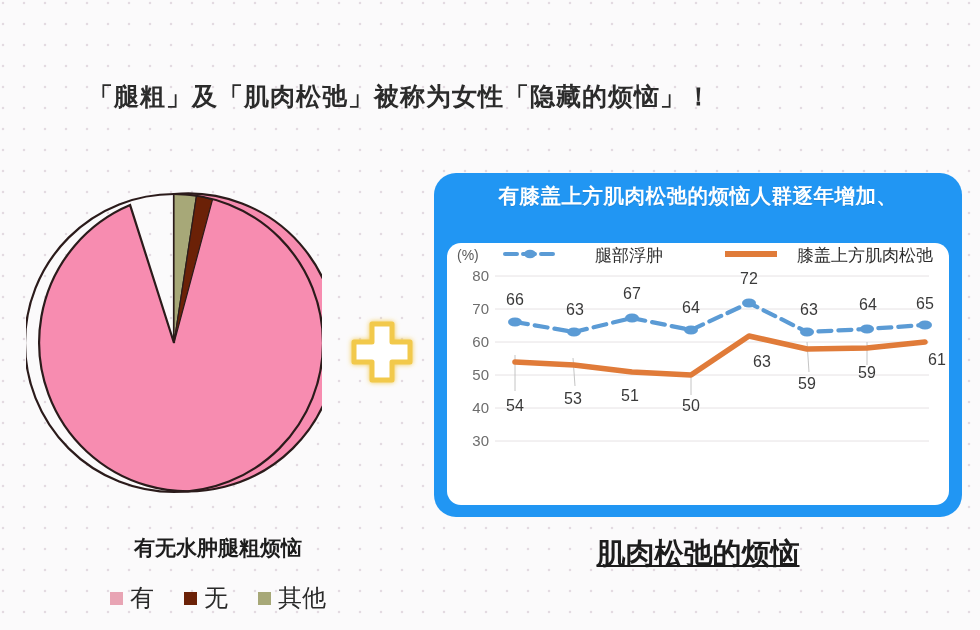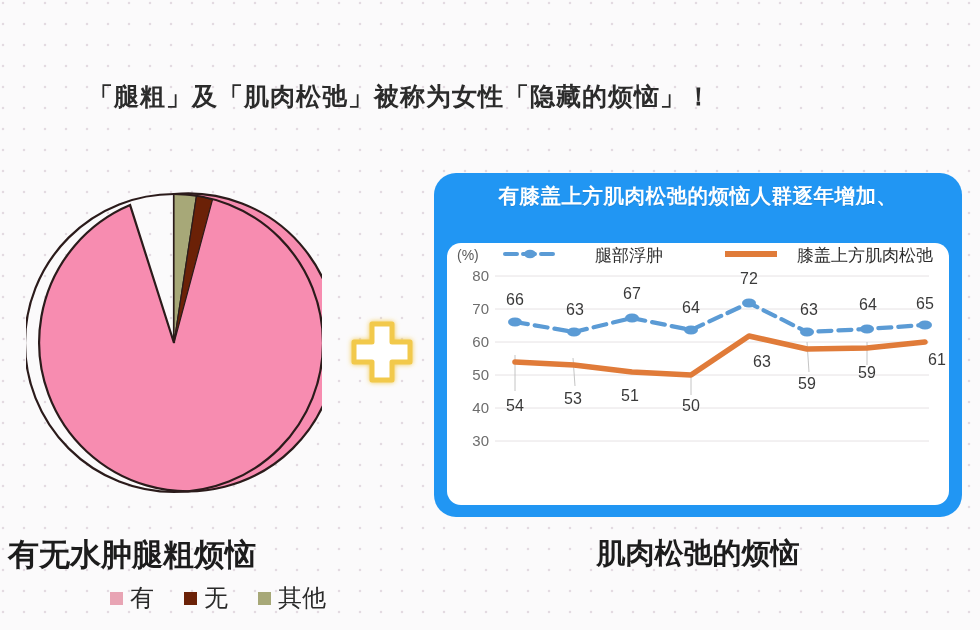--- a/index.html
+++ b/index.html
@@ -71,24 +71,24 @@
     position: absolute;
     left: 26px; top: 184px;
     width: 296px; height: 318px;
   }
   .pie-wrap svg { display: block; }
 
   .left-title {
     position: absolute;
     left: 8px; top: 534px;
     width: 420px;
-    text-align: left;
-    font-family: "DejaVu Sans", "Liberation Sans", sans-serif;
-    font-weight: bold;
-    font-size: 31px;
+    text-align: center;
+    font-family: "DejaVu Sans", "Liberation Sans", sans-serif;
+    font-weight: bold;
+    font-size: 21px;
     color: #1c1c1c;
     letter-spacing: 0px;
     white-space: nowrap;
   }
   .pie-legend {
     position: absolute;
     left: 8px; top: 586px;
     width: 420px;
     display: flex;
     justify-content: center;
@@ -156,20 +156,21 @@
   .right-title {
     position: absolute;
     left: 458px; top: 534px;
     width: 480px;
     text-align: center;
     font-family: "DejaVu Sans", "Liberation Sans", sans-serif;
     font-weight: bold;
     font-size: 29px;
     color: #1c1c1c;
     white-space: nowrap;
+    text-decoration: underline;
   }
 
   .svg-text {
     font-family: "Liberation Sans", "DejaVu Sans", sans-serif;
   }
   .cjk-text {
     font-family: "DejaVu Sans", "Liberation Sans", sans-serif;
   }
 </style>
 </head>

